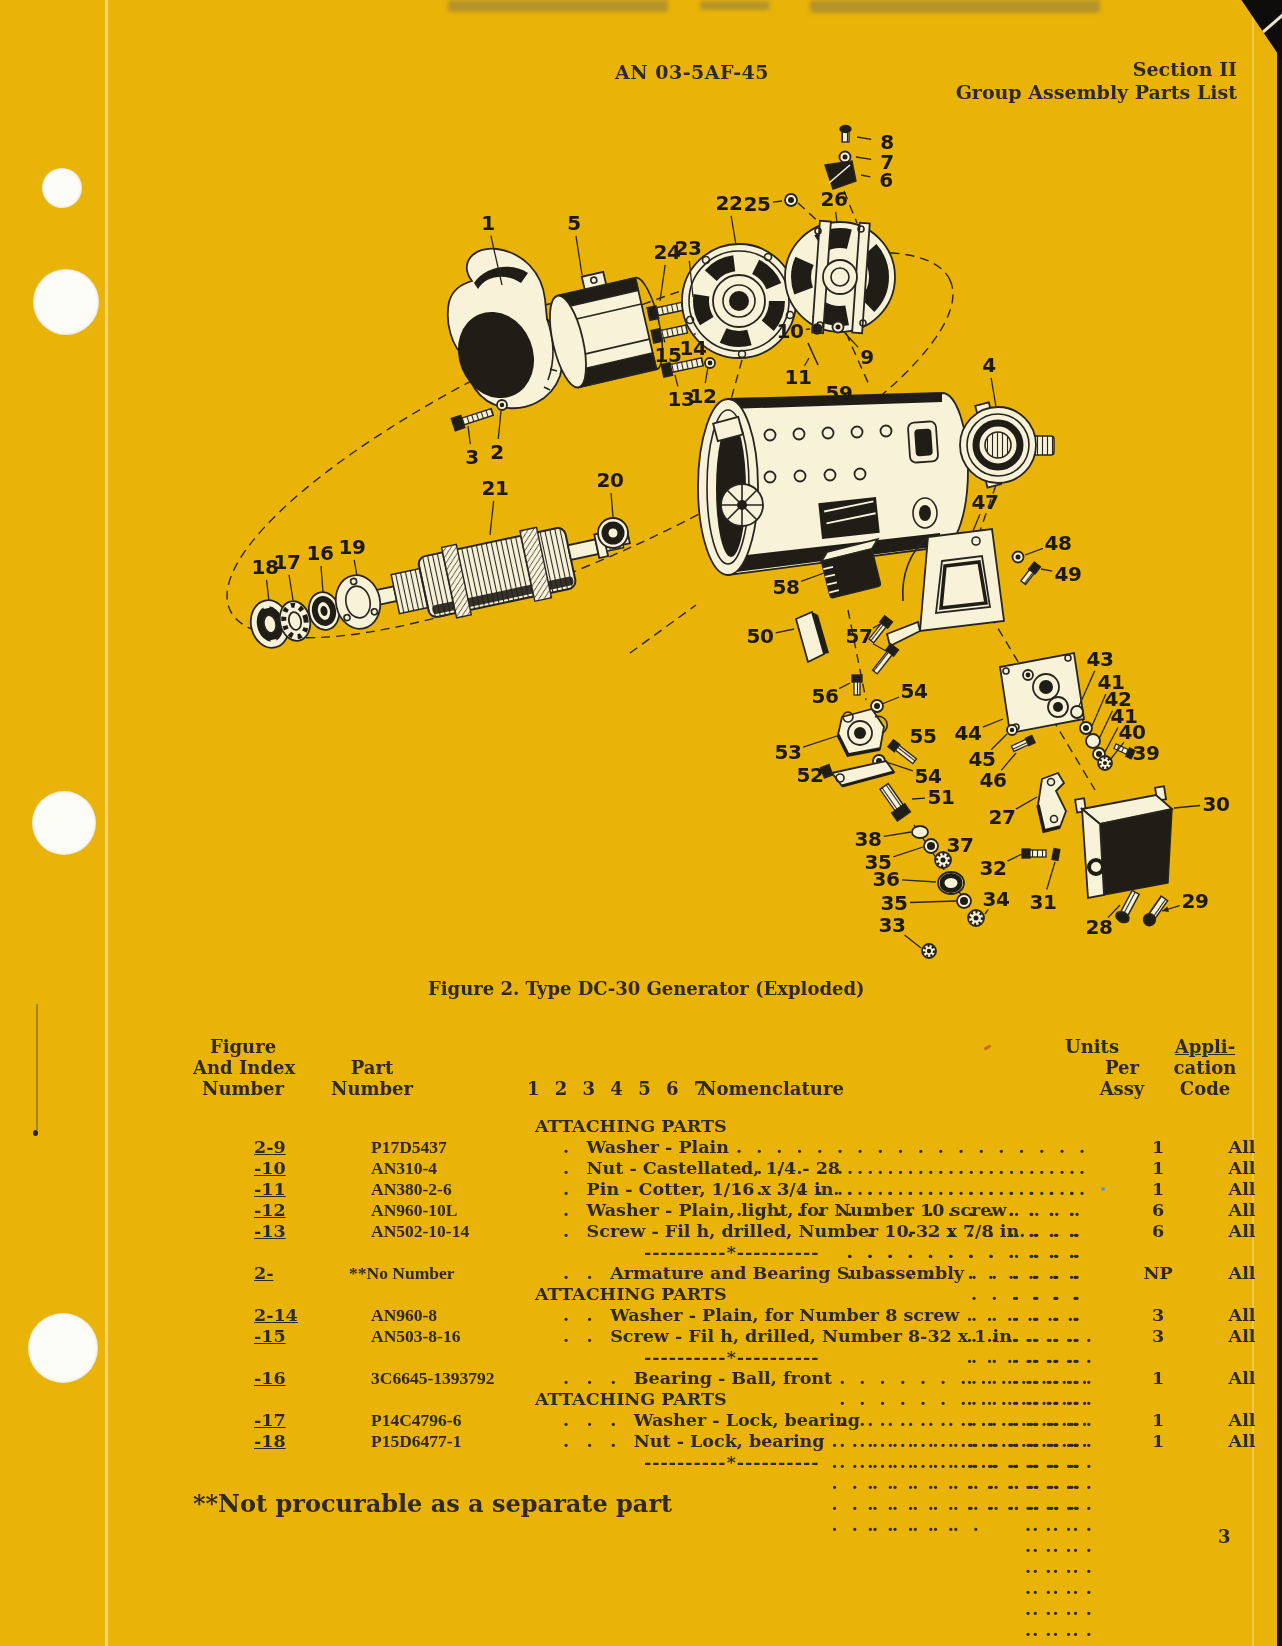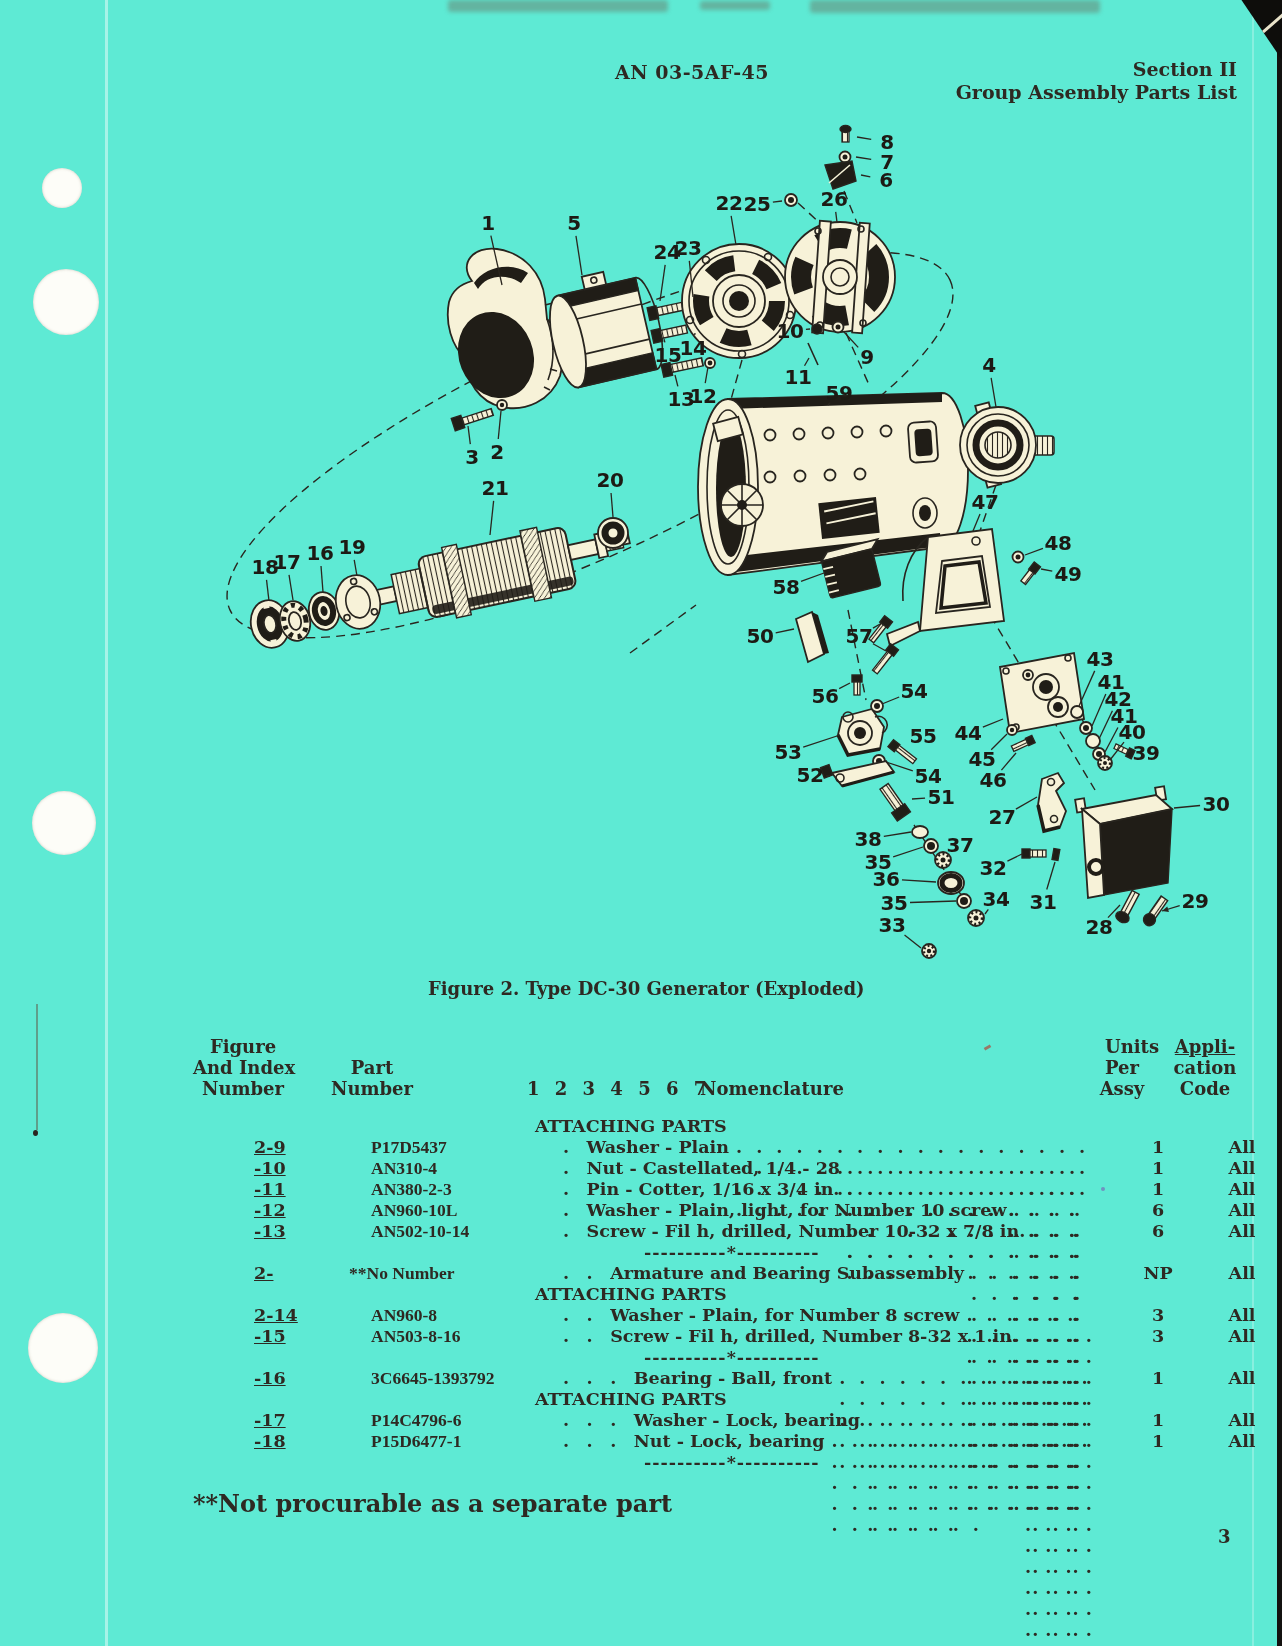--- a/index.html
+++ b/index.html
@@ -1,16 +1,16 @@
 <!DOCTYPE html>
 <html><head>
 <meta charset="utf-8">
 <style>
   html,body{margin:0;padding:0;background:#888;}
-  .page{position:relative;width:1282px;height:1646px;background:#5eead4;overflow:hidden;
+  .page{position:relative;width:1282px;height:1646px;background:#eab308;overflow:hidden;
         font-family:"DejaVu Serif",serif;font-weight:bold;color:#2e2922;}
   .abs{position:absolute;white-space:nowrap;}
   .ctr{text-align:center;}
   .hole{position:absolute;background:#fdfdf8;border-radius:50%;box-shadow:inset 0 0 3px rgba(120,110,90,.35);}
   .edge-strip{position:absolute;right:0;top:0;width:5px;height:100%;background:#131210;}
   .corner{position:absolute;right:0;top:0;width:52px;height:60px;background:#0e0d0b;
           clip-path:polygon(22% 0,100% 0,100% 100%);}
   .crease{position:absolute;right:14px;top:-8px;width:3px;height:74px;background:#e9e3ca;transform:rotate(49deg);}
   .foldline{position:absolute;top:0;height:100%;background:rgba(255,255,255,.45);}
   .smudge{position:absolute;background:rgba(108,105,88,.42);filter:blur(2px);border-radius:3px;}
@@ -613,21 +613,21 @@
         <line x1="1049.6876095290645" y1="800.6401183245259" x2="1032" y2="806" class="ld"></line>
         <polygon points="1032,806 1037.2891639668421,801.414725250123 1038.9447136233184,806.8780391164951" class="ah"></polygon>
         <text x="1065" y="796" text-anchor="middle" dominant-baseline="central" class="co">29</text>
       </g>
   </svg>
 
   <div class="abs cap ctr" style="left:428px;top:978px;width:400px;text-align:right;">Figure 2.  Type DC-30 Generator (Exploded)</div>
 
   <div class="thead">
     <span class="abs c" style="left:193px;top:1036px;width:100px;">Figure</span>
-    <span class="abs c" style="left:1092px;top:1036px;width:80px;">Units</span>
+    <span class="abs c" style="left:1052px;top:1036px;width:80px;">Units</span>
     <span class="abs c" style="left:1165px;top:1036px;width:80px;text-decoration:underline;">Appli-</span>
     <span class="abs c" style="left:193px;top:1057px;width:100px;">And Index</span>
     <span class="abs c" style="left:322px;top:1057px;width:100px;">Part</span>
     <span class="abs c" style="left:1082px;top:1057px;width:80px;">Per</span>
     <span class="abs c" style="left:1165px;top:1057px;width:80px;">cation</span>
     <span class="abs c" style="left:193px;top:1078px;width:100px;">Number</span>
     <span class="abs c" style="left:322px;top:1078px;width:100px;">Number</span>
     <span class="abs nums" style="left:527px;top:1078px;">1 2 3 4 5 6 7</span>
     <span class="abs" style="left:700px;top:1078px;">Nomenclature</span>
     <span class="abs c" style="left:1082px;top:1078px;width:80px;">Assy</span>
@@ -655,21 +655,21 @@
         <span class="cnw">
           <span class="pre">. </span>
           <span class="txt">Nut - Castellated, 1/4 - 28</span>
           <span class="leader"> . . . . . . . . . . . . . . . . . . . . . . . . . . . . . . . . . . . . . . . . . . . . . . . . . . . . . . . . . . . .</span>
         </span>
         <span class="cu">1</span>
         <span class="cc">All</span>
       </div>
       <div class="trow">
         <span class="ci">-11</span>
-        <span class="cp">AN380-2-3</span>
+        <span class="cp">AN380-2-6</span>
         <span class="cnw">
           <span class="pre">. </span>
           <span class="txt">Pin - Cotter, 1/16 x 3/4 in.</span>
           <span class="leader"> . . . . . . . . . . . . . . . . . . . . . . . . . . . . . . . . . . . . . . . . . . . . . . . . . . . . . . . . . . . .</span>
         </span>
         <span class="cu">1</span>
         <span class="cc">All</span>
       </div>
       <div class="trow">
         <span class="ci">-12</span>

